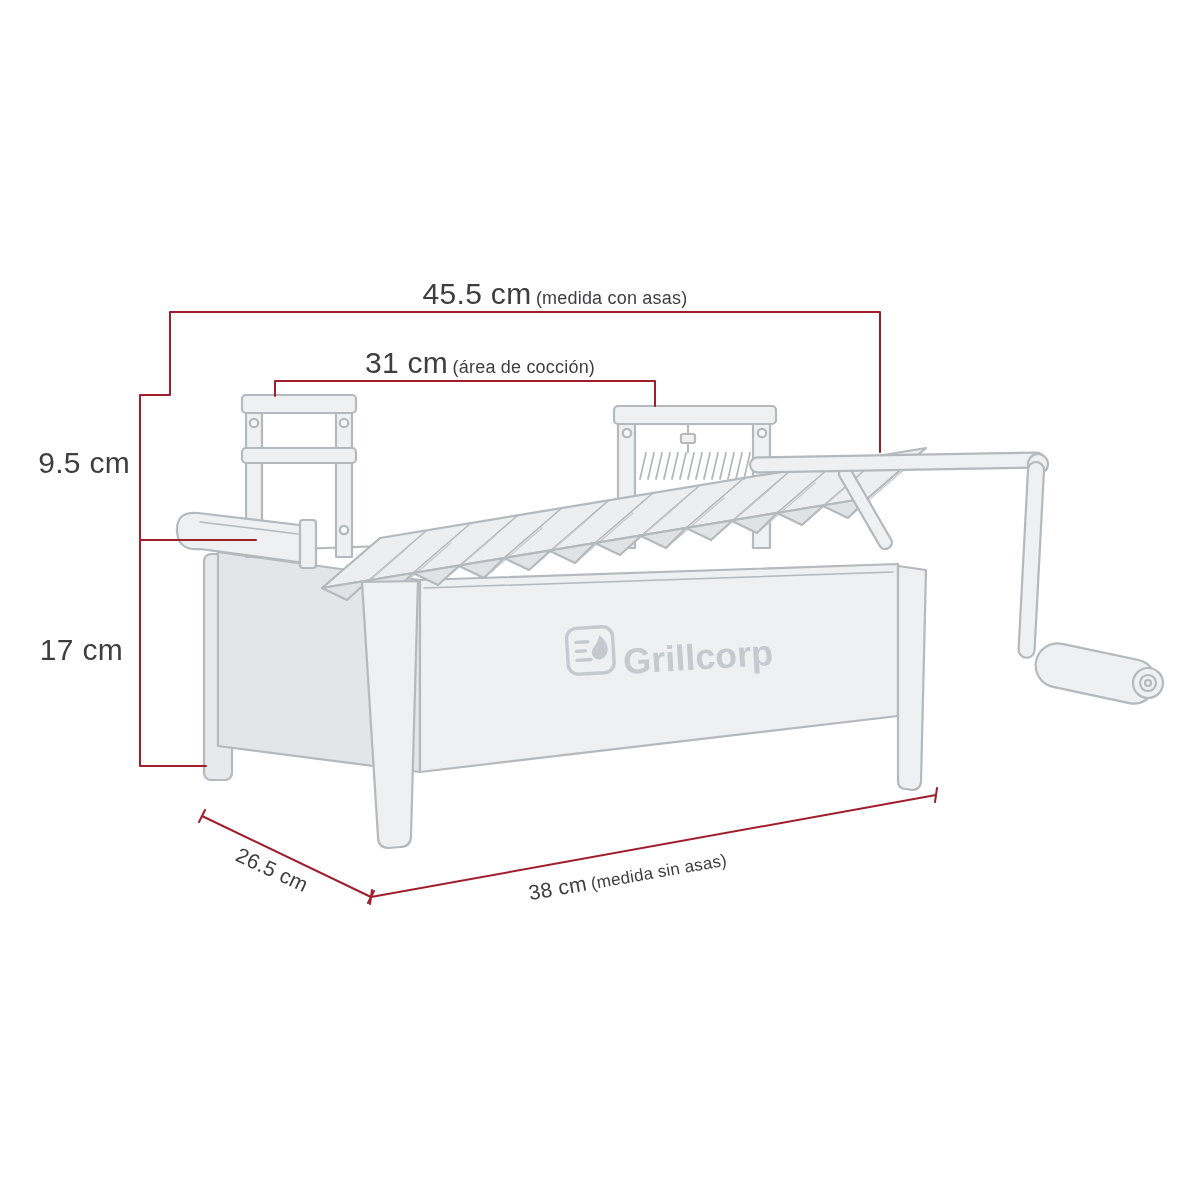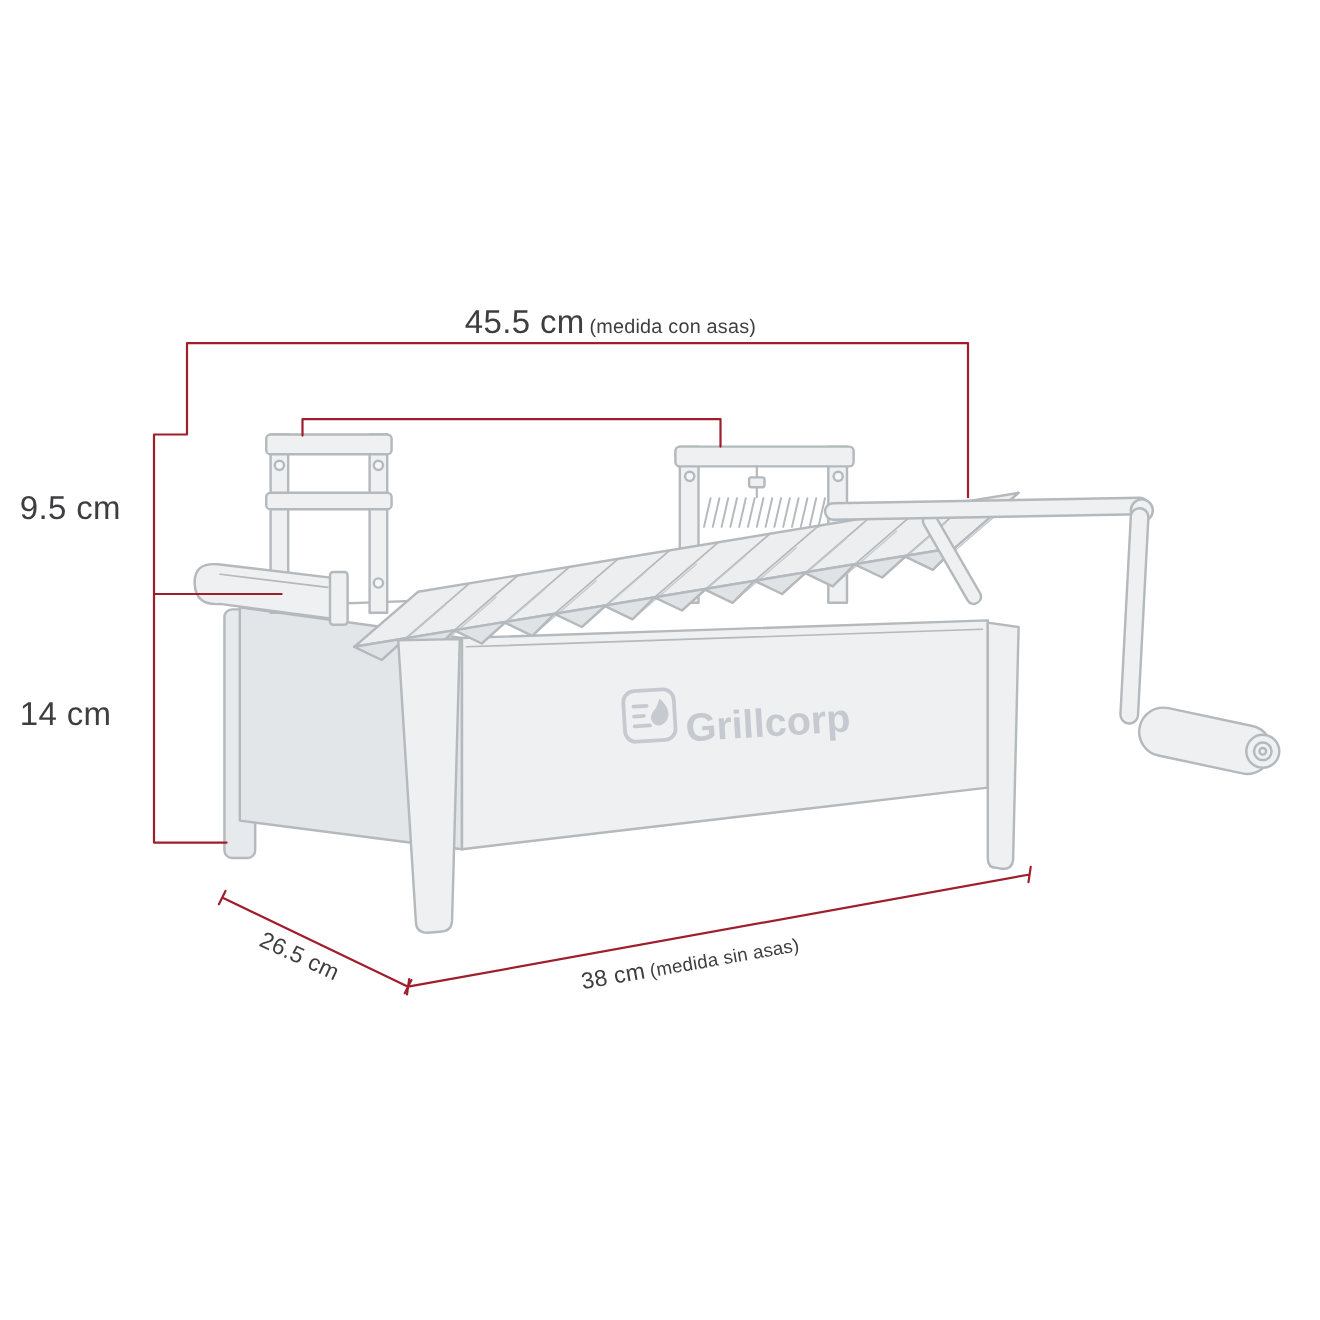--- a/index.html
+++ b/index.html
@@ -3,21 +3,21 @@
 <meta charset="utf-8">
 <style>
   html,body{margin:0;padding:0;background:#ffffff;}
   body{width:1200px;height:1200px;font-family:"Liberation Sans",sans-serif;}
   .canvas{position:relative;width:1200px;height:1200px;background:#ffffff;overflow:hidden;}
   svg{position:absolute;left:0;top:0;}
   .dim-label{position:absolute;color:#3e3e40;white-space:nowrap;}
   .dim-value{font-size:30px;font-weight:500;letter-spacing:0.3px;}
   .dim-note{font-size:18px;font-weight:400;letter-spacing:0.2px;}
   .center{text-align:center;}
-  .right{}
+  .right{text-align:right;}
   .rot26{transform:rotate(25deg);}
   .rotm10{transform:rotate(-10deg);}
   .rot26 .dim-value,.rotm10 .dim-value{font-size:21px;}
   .rotm10 .dim-note{font-size:17px;}
 </style>
 </head>
 <body>
 
 <div class="canvas">
 
@@ -115,27 +115,31 @@
         <path d="M371,897 L936,795 M372,890 L370,904 M937,788 L935,802"></path>
       </g>
     </g>
   </svg>
 
   <div class="dim-label center" style="left:330px;top:277px;width:450px;">
     <span class="dim-value">45.5 cm</span>
     <span class="dim-note">(medida con asas)</span>
   </div>
 
+  <div class="dim-label center" style="left:290px;top:346px;width:380px;">
+    <span class="dim-value">31 cm</span>
+    <span class="dim-note">(área de cocción)</span>
+  </div>
 
   <div class="dim-label right" style="left:18px;top:446px;width:112px;">
     <span class="dim-value">9.5 cm</span>
   </div>
 
   <div class="dim-label right" style="left:18px;top:633px;width:105px;">
-    <span class="dim-value">14 cm</span>
+    <span class="dim-value">17 cm</span>
   </div>
 
   <div class="dim-label center rot26" style="left:206px;top:858px;width:132px;">
     <span class="dim-value">26.5 cm</span>
   </div>
 
   <div class="dim-label center rotm10" style="left:455px;top:864px;width:345px;">
     <span class="dim-value">38 cm</span>
     <span class="dim-note">(medida sin asas)</span>
   </div>

